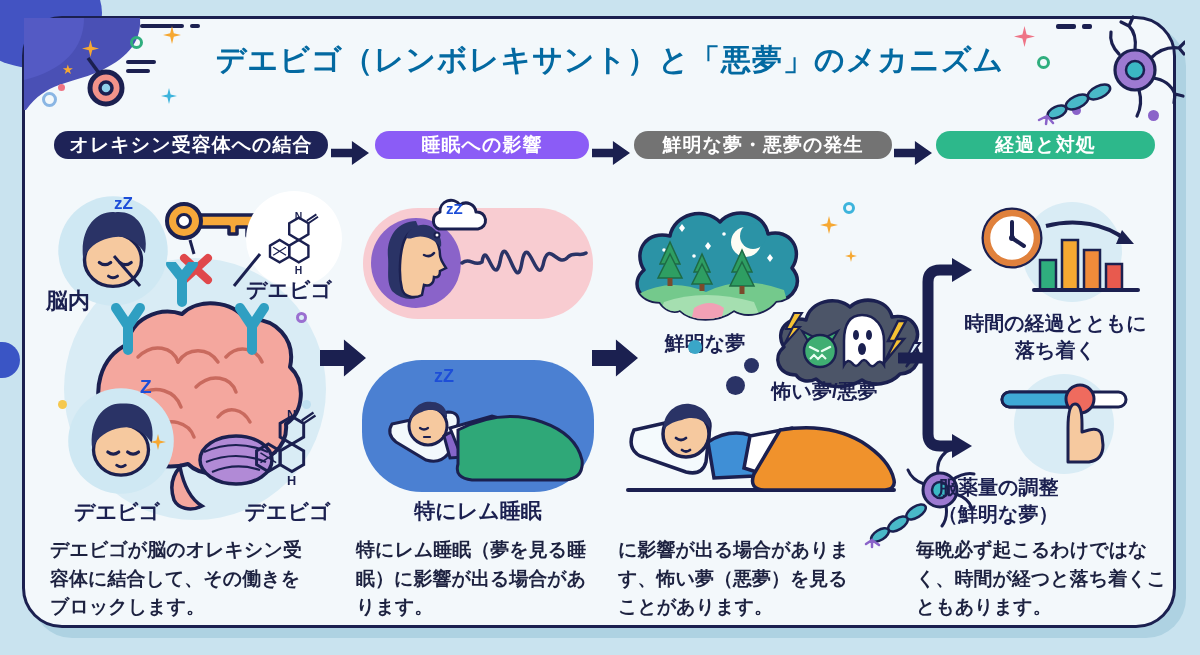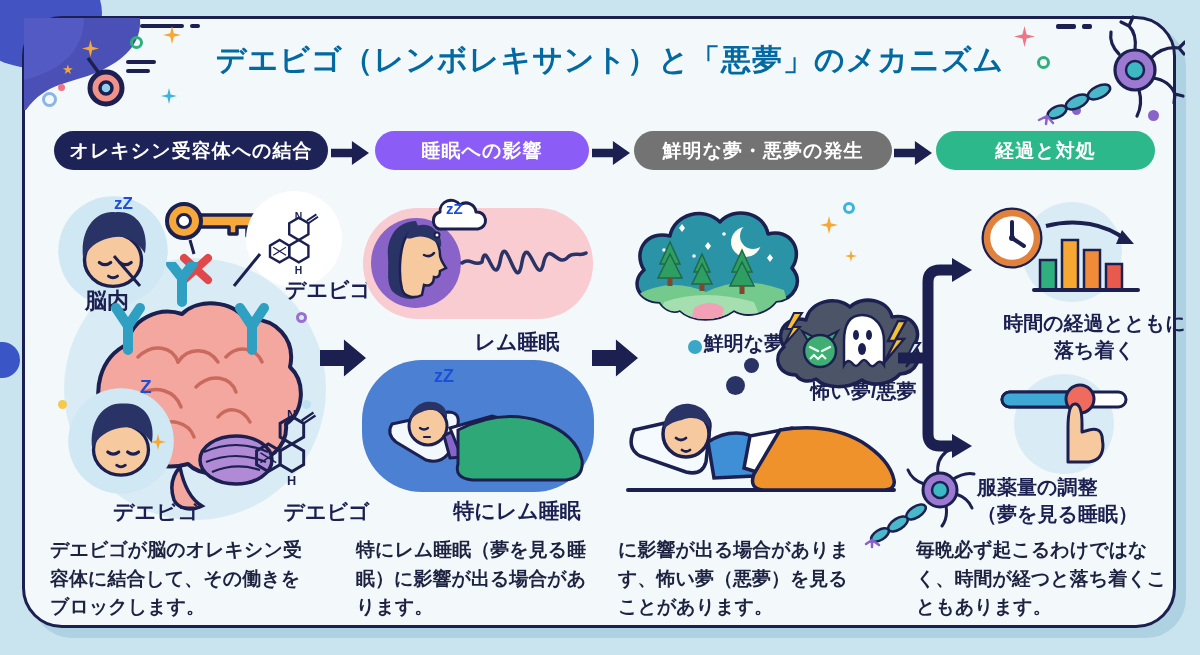--- a/index.html
+++ b/index.html
@@ -3,27 +3,27 @@
 <meta charset="utf-8">
 <style>
   html,body{margin:0;padding:0;}
   #app{position:relative;width:1200px;height:655px;background:#c9e3ef;overflow:hidden;
        font-family:"Liberation Sans","DejaVu Sans",sans-serif;color:#1b2050;}
   .abs{position:absolute;}
   .card{left:22px;top:16px;width:1154px;height:612px;background:#f3f8fb;border:3px solid #1b2050;
         border-radius:40px;box-shadow:10px 10px 0 #aed2e2;box-sizing:border-box;}
   .title{left:0;top:40px;width:1200px;text-align:center;font-size:30px;font-weight:800;
          letter-spacing:1px;color:#0369a1;padding-left:10px;}
-  .step-pill{top:131px;height:39px;border-radius:22px;color:#fff;font-weight:800;font-size:19px;
+  .step-pill{top:131px;height:28px;border-radius:22px;color:#fff;font-weight:800;font-size:19px;
              display:flex;align-items:center;justify-content:center;letter-spacing:1px;}
   .step-arrow{top:141px;width:38px;height:24px;background:#1b2050;
               clip-path:polygon(0 32%,55% 32%,55% 0,100% 50%,55% 100%,55% 68%,0 68%);}
   .col-arrow{top:338px;width:46px;height:40px;background:#1b2050;
              clip-path:polygon(0 30%,52% 30%,52% 4%,100% 50%,52% 96%,52% 70%,0 70%);}
-  .jlabel{font-weight:800;color:#1b2050;margin-left:39px;}
+  .jlabel{font-weight:800;color:#1b2050;}
   .caption{font-size:19px;font-weight:800;line-height:1.5;color:#1d2240;}
   .sparkle{clip-path:polygon(50% 0%,60% 40%,100% 50%,60% 60%,50% 100%,40% 60%,0% 50%,40% 40%);}
   .ring{border-radius:50%;border-style:solid;background:transparent;box-sizing:border-box;}
   .dot{border-radius:50%;}
   .dash{height:4px;border-radius:2px;background:#1b2050;}
   .zzz{font-weight:800;color:#1d4ed8;}
   .bgcircle{border-radius:50%;background:#d9ecf5;}
 </style>
 </head>
 <body>
@@ -188,21 +188,20 @@
     <path d="M56,22 C70,24 78,36 78,48 C78,52 82,58 84,61 L78,64 C78,69 76,71 72,70 C72,76 68,80 62,78 L60,88 C52,92 42,90 40,82 C36,66 38,40 44,30 C47,25 51,22 56,22 Z" fill="#f6c99f" stroke="#1b2050" stroke-width="2.5"></path>
     <path d="M44,30 C48,18 64,14 72,22 C78,27 80,34 79,40 C72,32 62,28 54,30 C50,31 46,33 44,30 Z" fill="#2a3366"></path>
     <path d="M62,48 q6,3 10,-2" stroke="#1b2050" stroke-width="2.5" fill="none" stroke-linecap="round"></path>
     <path d="M100,56 C108,50 112,60 120,55 C124,30 132,82 138,55 C144,18 154,92 160,55 C166,22 176,86 182,54 C188,34 196,62 206,50 C212,44 218,50 224,46" stroke="#2a3366" stroke-width="3.5" fill="none" stroke-linecap="round"></path>
   </svg>
   <svg class="abs" style="left:427px;top:189px;" width="66" height="52" viewBox="0 0 66 52">
     <path d="M12,40 a9,9 0 0 1 1,-17 a11,11 0 0 1 20,-7 a10,10 0 0 1 16,7 a8.5,8.5 0 0 1 2,17 Z" fill="#fff" stroke="#1b2050" stroke-width="3" stroke-linejoin="round"></path>
     <circle cx="10" cy="46" r="2.5" fill="#fff" stroke="#1b2050" stroke-width="2"></circle>
   </svg>
   <div class="abs zzz" style="left:446px;top:200px;font-size:15px;">zZ</div>
-  <div class="abs jlabel" style="left:362px;top:328px;width:232px;text-align:center;font-size:21px;">レム睡眠</div>
 
   <svg class="abs" style="left:362px;top:360px;" width="232" height="132" viewBox="0 0 232 132">
     <rect x="0" y="0" width="232" height="132" rx="60" fill="#4b80d2"></rect>
     <path d="M30,64 L86,52 Q98,52 96,64 L86,94 Q78,104 64,100 L34,82 Q24,74 30,64 Z" fill="#f2f8fc" stroke="#1b2050" stroke-width="3"></path>
     <circle cx="66" cy="66" r="19" fill="#f6c99f" stroke="#1b2050" stroke-width="3"></circle>
     <path d="M48,62 C48,48 60,40 70,42 C80,42 86,50 85,58 C78,50 68,48 60,52 C54,54 50,57 48,62 Z" fill="#2a3366"></path>
     <path d="M58,68 q4,3 8,0 M62,77 h6" stroke="#1b2050" stroke-width="2.2" fill="none" stroke-linecap="round"></path>
     <path d="M82,76 C94,68 110,66 120,74 L114,96 L88,98 Z" fill="#8565c9" stroke="#1b2050" stroke-width="3"></path>
     <path d="M88,68 L130,56 L196,74 L150,96 L96,88 Z" fill="#fff" stroke="#1b2050" stroke-width="3"></path>
     <path d="M96,70 Q140,48 180,62 Q214,74 220,100 Q222,118 204,120 L110,120 Q92,118 96,104 Z" fill="#2fa878" stroke="#1b2050" stroke-width="3"></path>
@@ -330,17 +329,17 @@
 
   <svg class="abs" style="left:972px;top:366px;" width="185" height="112" viewBox="0 0 185 112">
     <circle cx="92" cy="58" r="50" fill="#d9ecf5"></circle>
     <rect x="30" y="26" width="124" height="15" rx="7.5" fill="#fff" stroke="#1b2050" stroke-width="3"></rect>
     <rect x="30" y="26" width="80" height="15" rx="7.5" fill="#3fa9d6" stroke="#1b2050" stroke-width="3"></rect>
     <circle cx="108" cy="33" r="14" fill="#ef6b5e" stroke="#1b2050" stroke-width="3"></circle>
     <path d="M96,96 L96,62 Q96,38 103,38 Q110,38 110,58 L110,66 L117,64 Q128,61 130,70 L131,79 Q131,94 117,96 Z" fill="#f6c99f" stroke="#1b2050" stroke-width="3" stroke-linejoin="round"></path>
   </svg>
   <div class="abs jlabel" style="left:938px;top:474px;width:235px;font-size:20px;line-height:1.35;">
     <div>服薬量の調整</div>
-    <div>（夢を見る睡眠）</div>
+    <div>（鮮明な夢）</div>
   </div>
   <div class="abs caption" style="left:916px;top:536px;width:252px;">毎晩必ず起こるわけではなく、時間が経つと落ち着くこともあります。</div>
 
 </div>
 
 </body></html>

